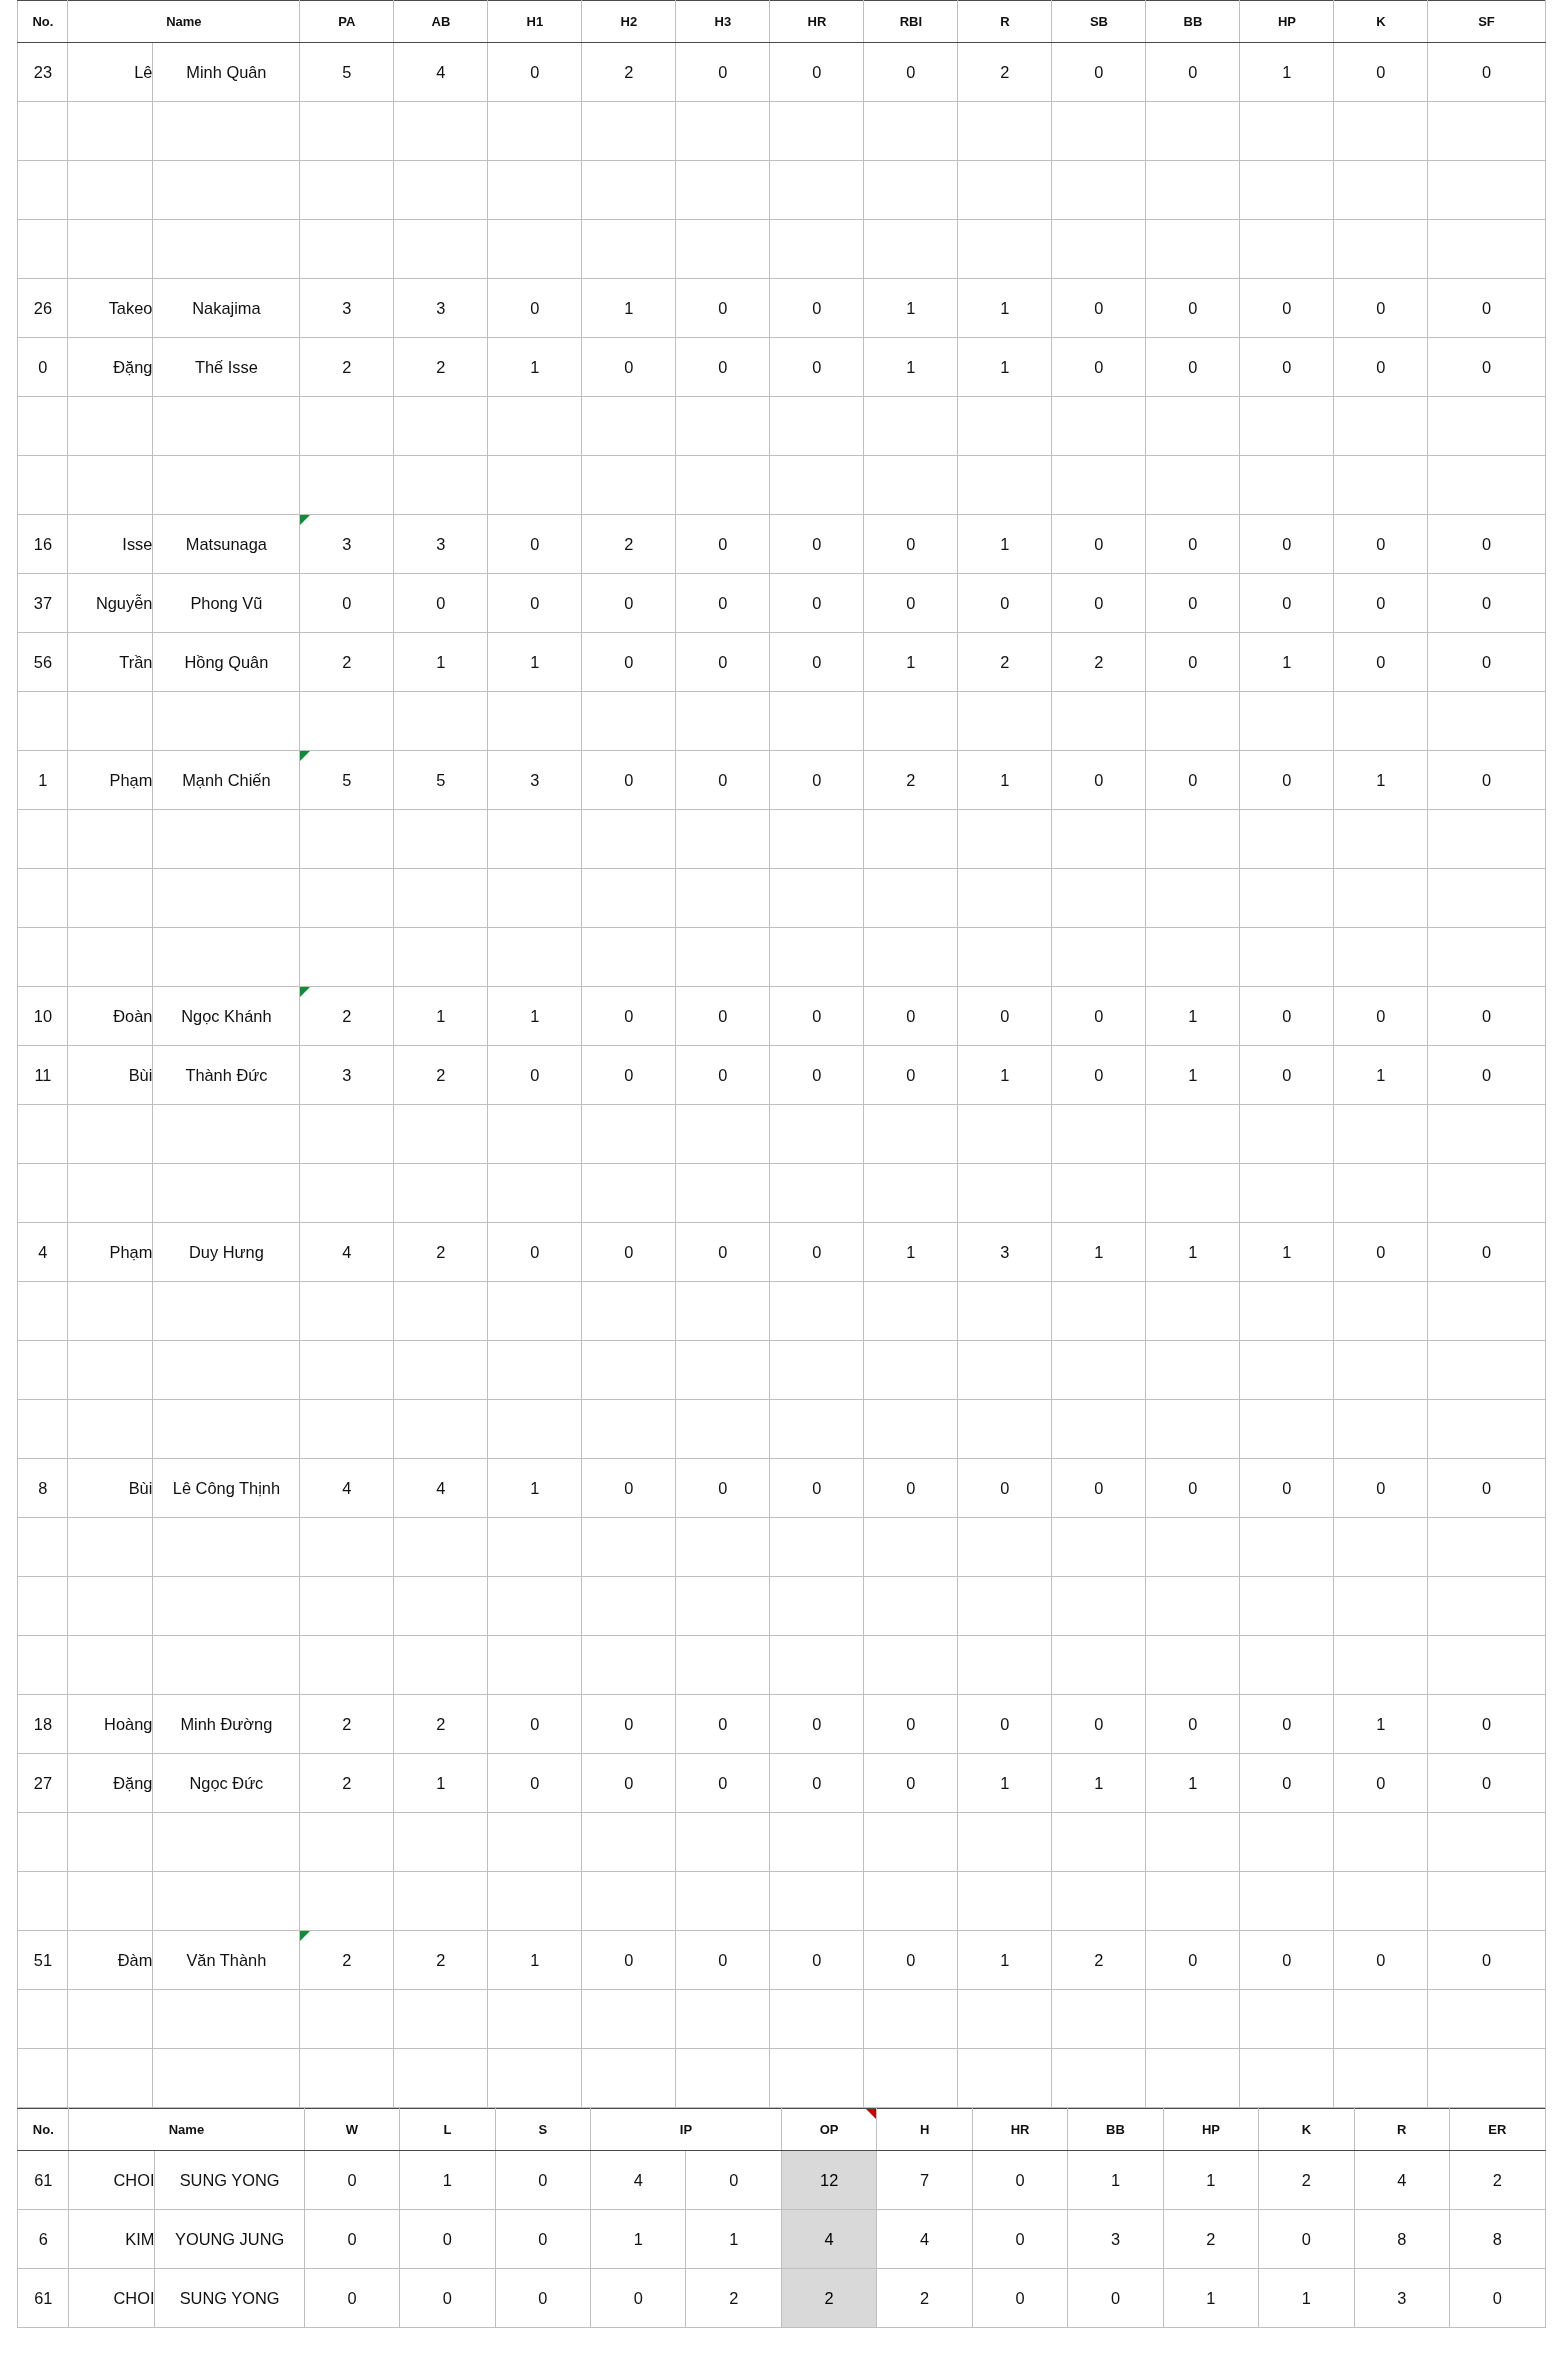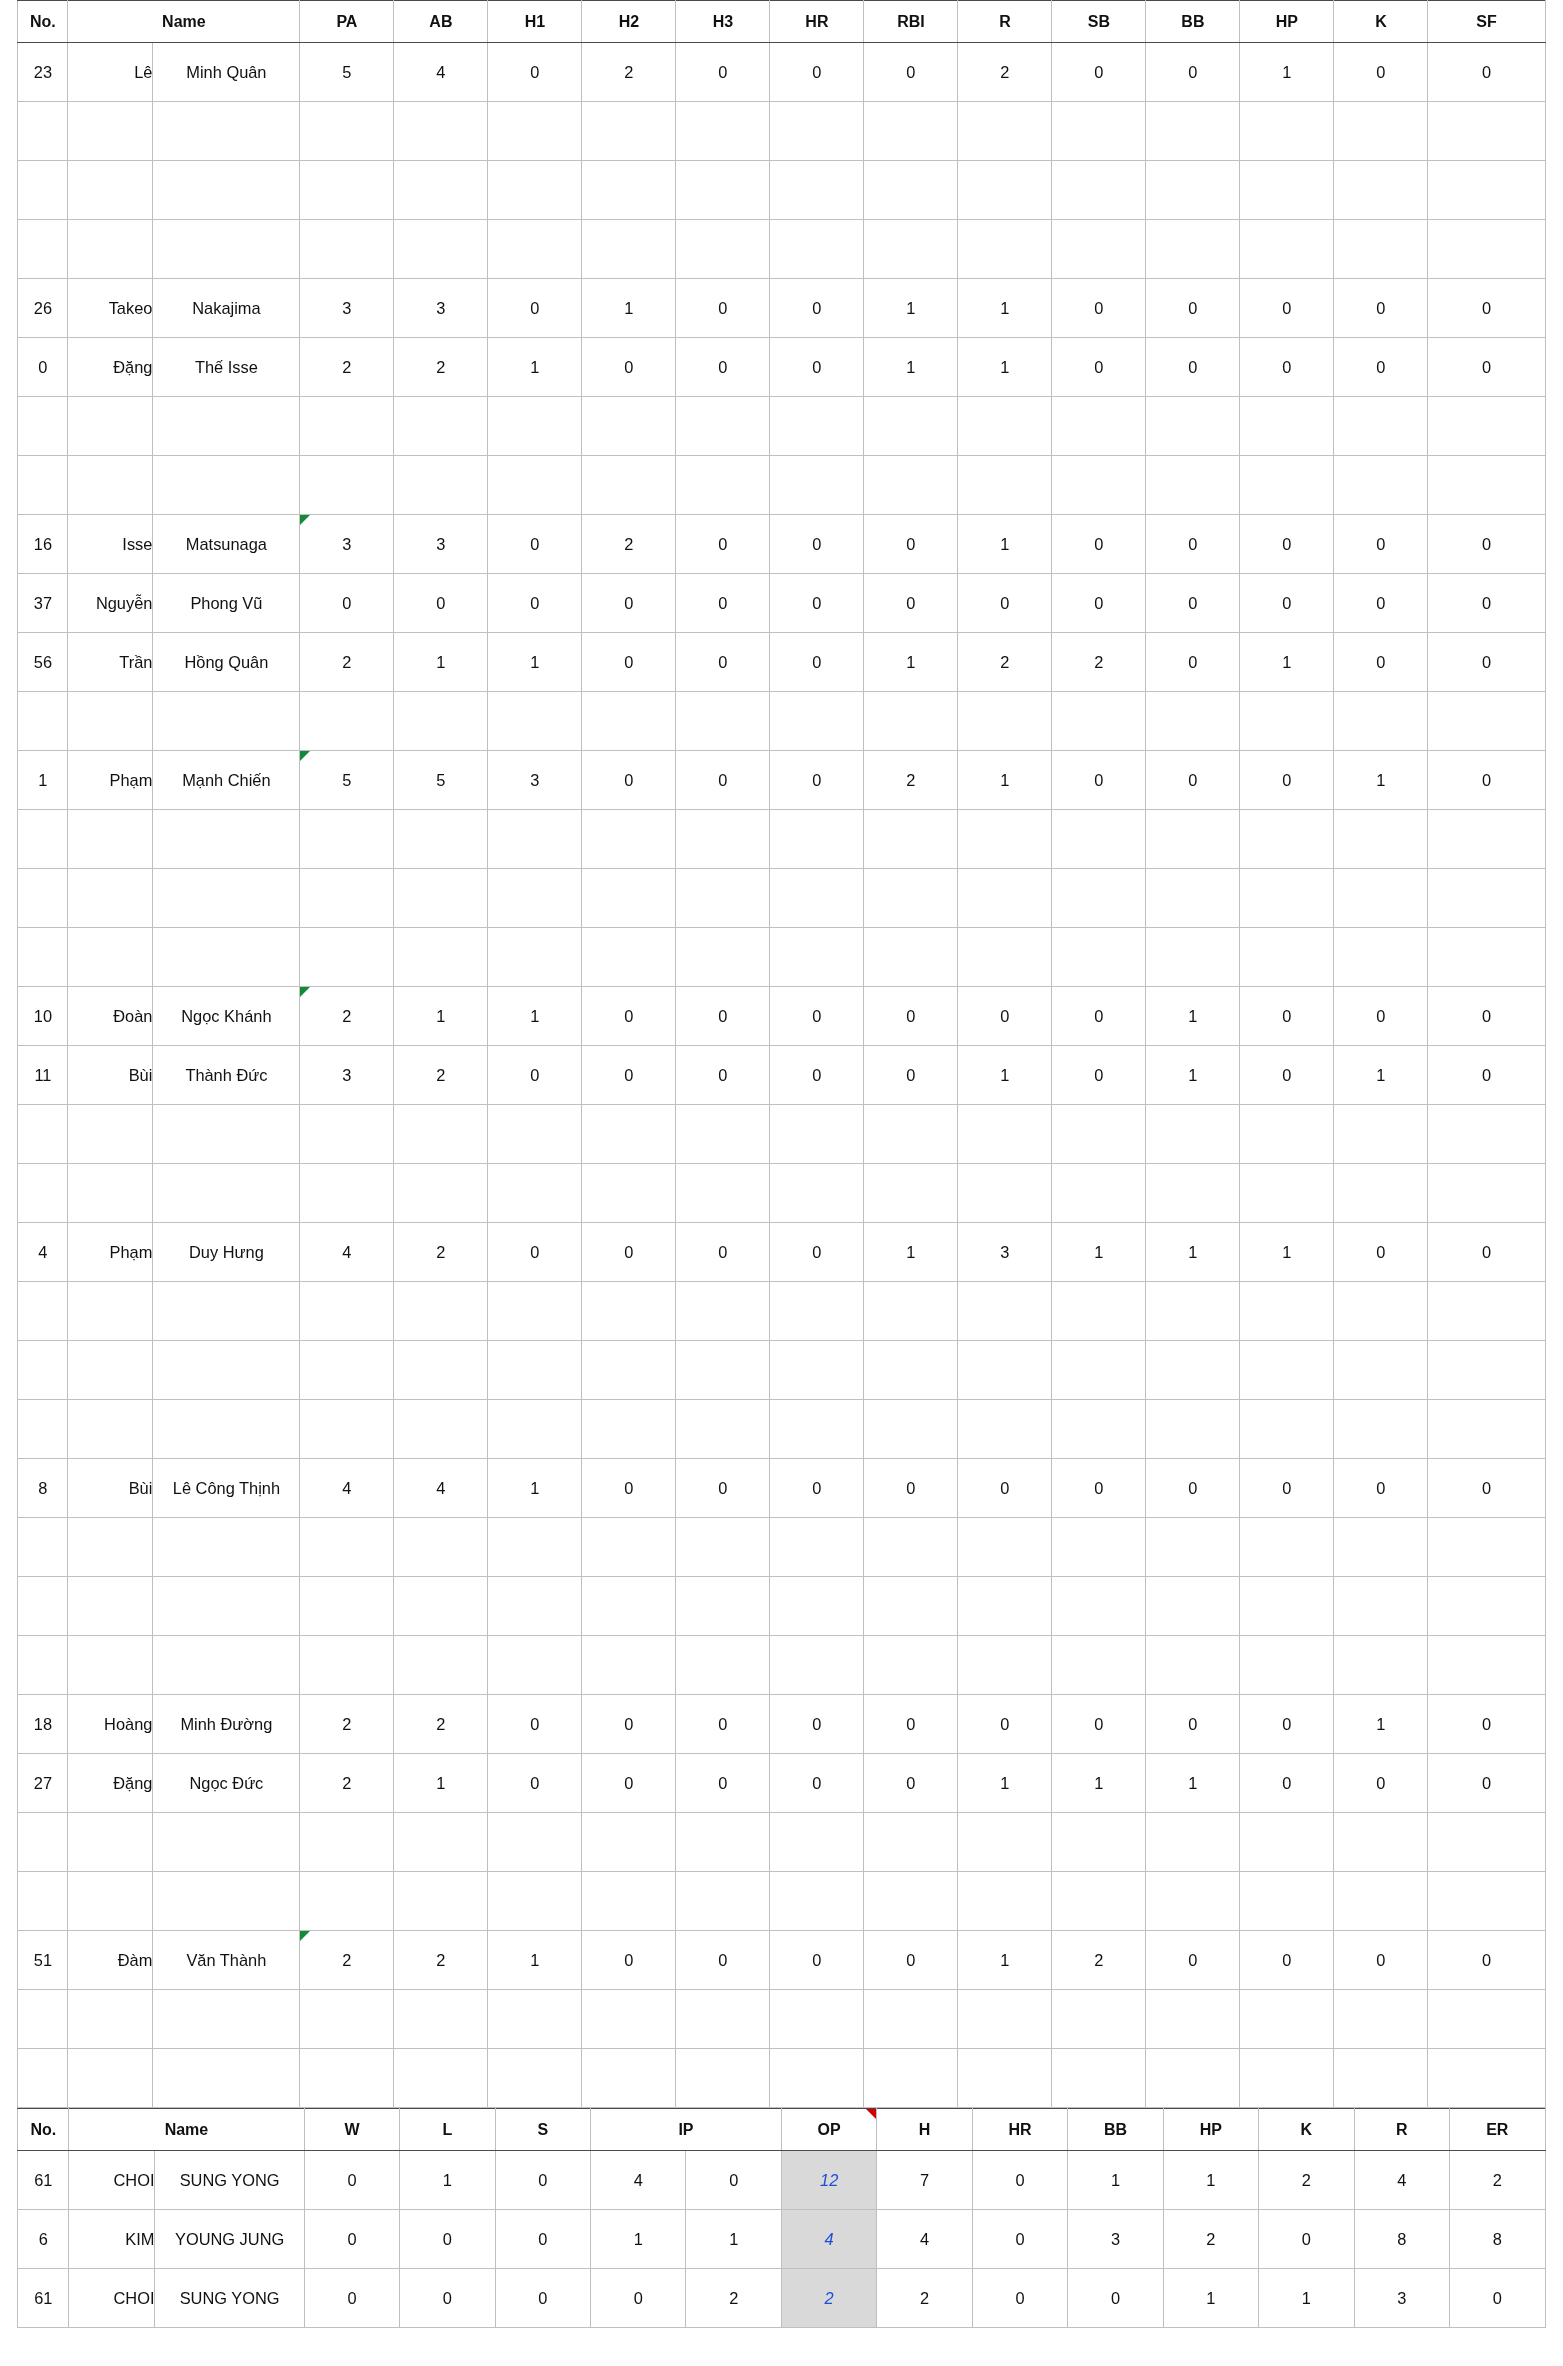--- a/index.html
+++ b/index.html
@@ -36,21 +36,21 @@
     height: 59px;
     box-sizing: border-box;
     background: #ffffff;
   }
   thead th {
     height: 42px;
     font-weight: bold;
     background: #ffffff;
     border-top: 1.9px solid #4a4a4a;
     border-bottom: 1.9px solid #4a4a4a;
-    font-size: 16px;
+    font-size: 13px;
   }
   .c-no     { width: 50px; }
   .c-fname  { width: 85px; }
   .c-lname  { width: 147px; }
   .c-stat   { width: 94px; }
 
   td.fname {
     text-align: right;
   }
   td.lname {
@@ -98,22 +98,21 @@
     height: 59px;
   }
   .p-no    { width: 50px; }
   .p-fname { width: 85px; }
   .p-lname { width: 147px; }
   .p-stat  { width: 94px; }
   .p-ip-a  { width: 94px; }
   .p-ip-b  { width: 94px; }
   .op-cell {
     background: #d9d9d9 !important;
-    color: #1d4ed8;
-    font-style: italic;
+    color: #000000;
   }
 </style>
 </head>
 <body>
 
 <div class="sheet">
 
   <table class="batting">
     <colgroup>
       <col class="c-no">

